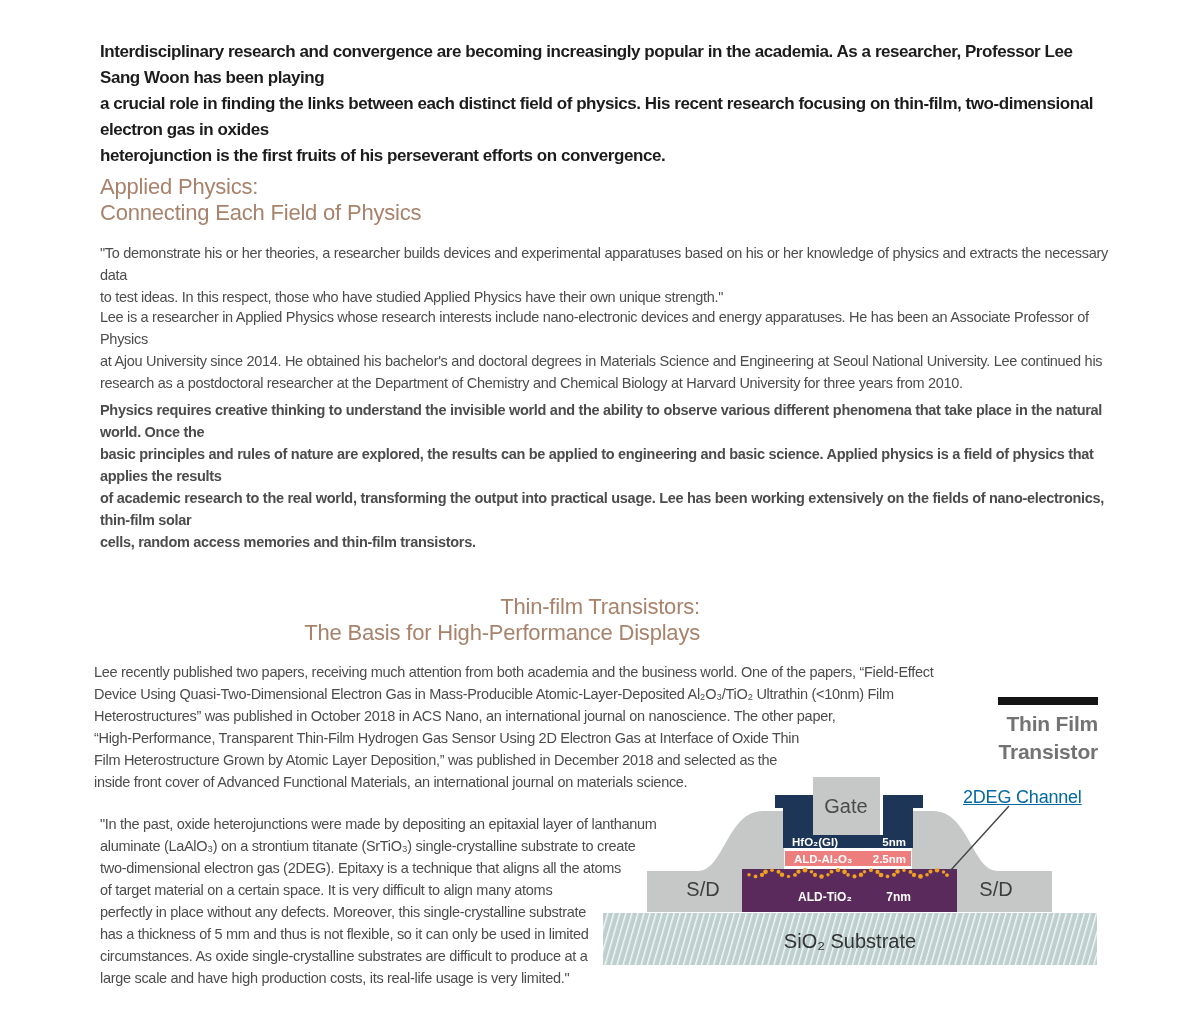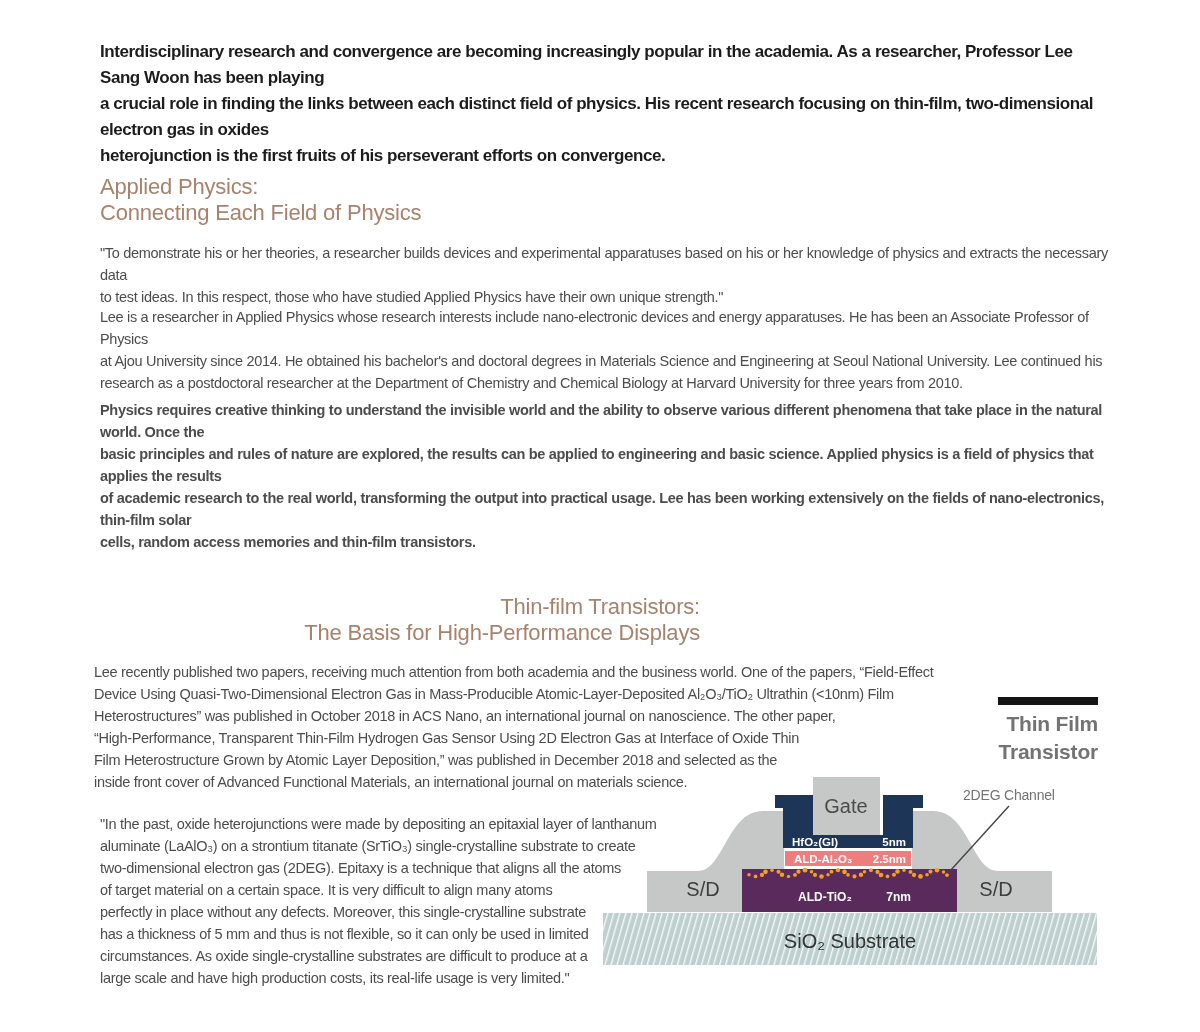--- a/index.html
+++ b/index.html
@@ -16,22 +16,22 @@
             white-space:pre-line;}
   .p-quote1{left:100px;top:227px;width:1010px;}
   .p-bio{left:100px;top:291px;width:1010px;}
   .p-physics{left:100px;top:384px;width:1010px;font-weight:bold;}
   .p-papers{left:82px;top:646px;width:910px;margin-left:12px;}
   .p-quote2{left:100px;top:798px;width:610px;}
   .fig-bar{left:998px;top:697px;width:100px;height:8px;background:#141414;}
   .fig-title{left:898px;top:710px;width:200px;text-align:right;font-size:21px;
              font-weight:bold;color:#737373;line-height:27.5px;white-space:pre-line;
              letter-spacing:-0.2px;}
-  .fig-2deg{left:963px;top:787px;width:200px;font-size:14px;font-weight:500;
-            color:#737373;letter-spacing:-0.2px;}
+  .fig-2deg{left:963px;top:787px;width:200px;font-size:18px;font-weight:500;
+            color:#0369a1;letter-spacing:-0.2px;text-decoration:underline;}
   .fig-svg{left:600px;top:765px;width:500px;height:220px;}
   svg text{font-family:"Liberation Sans","DejaVu Sans",sans-serif;}
   .lay-label{font-size:11.5px;font-weight:bold;fill:#ffffff;}
   .lay-label2{font-size:12px;font-weight:bold;fill:#ffffff;}
   .big-label{font-size:20px;fill:#3d3d3d;}
 </style>
 </head>
 <body>
 
 <div class="page">

